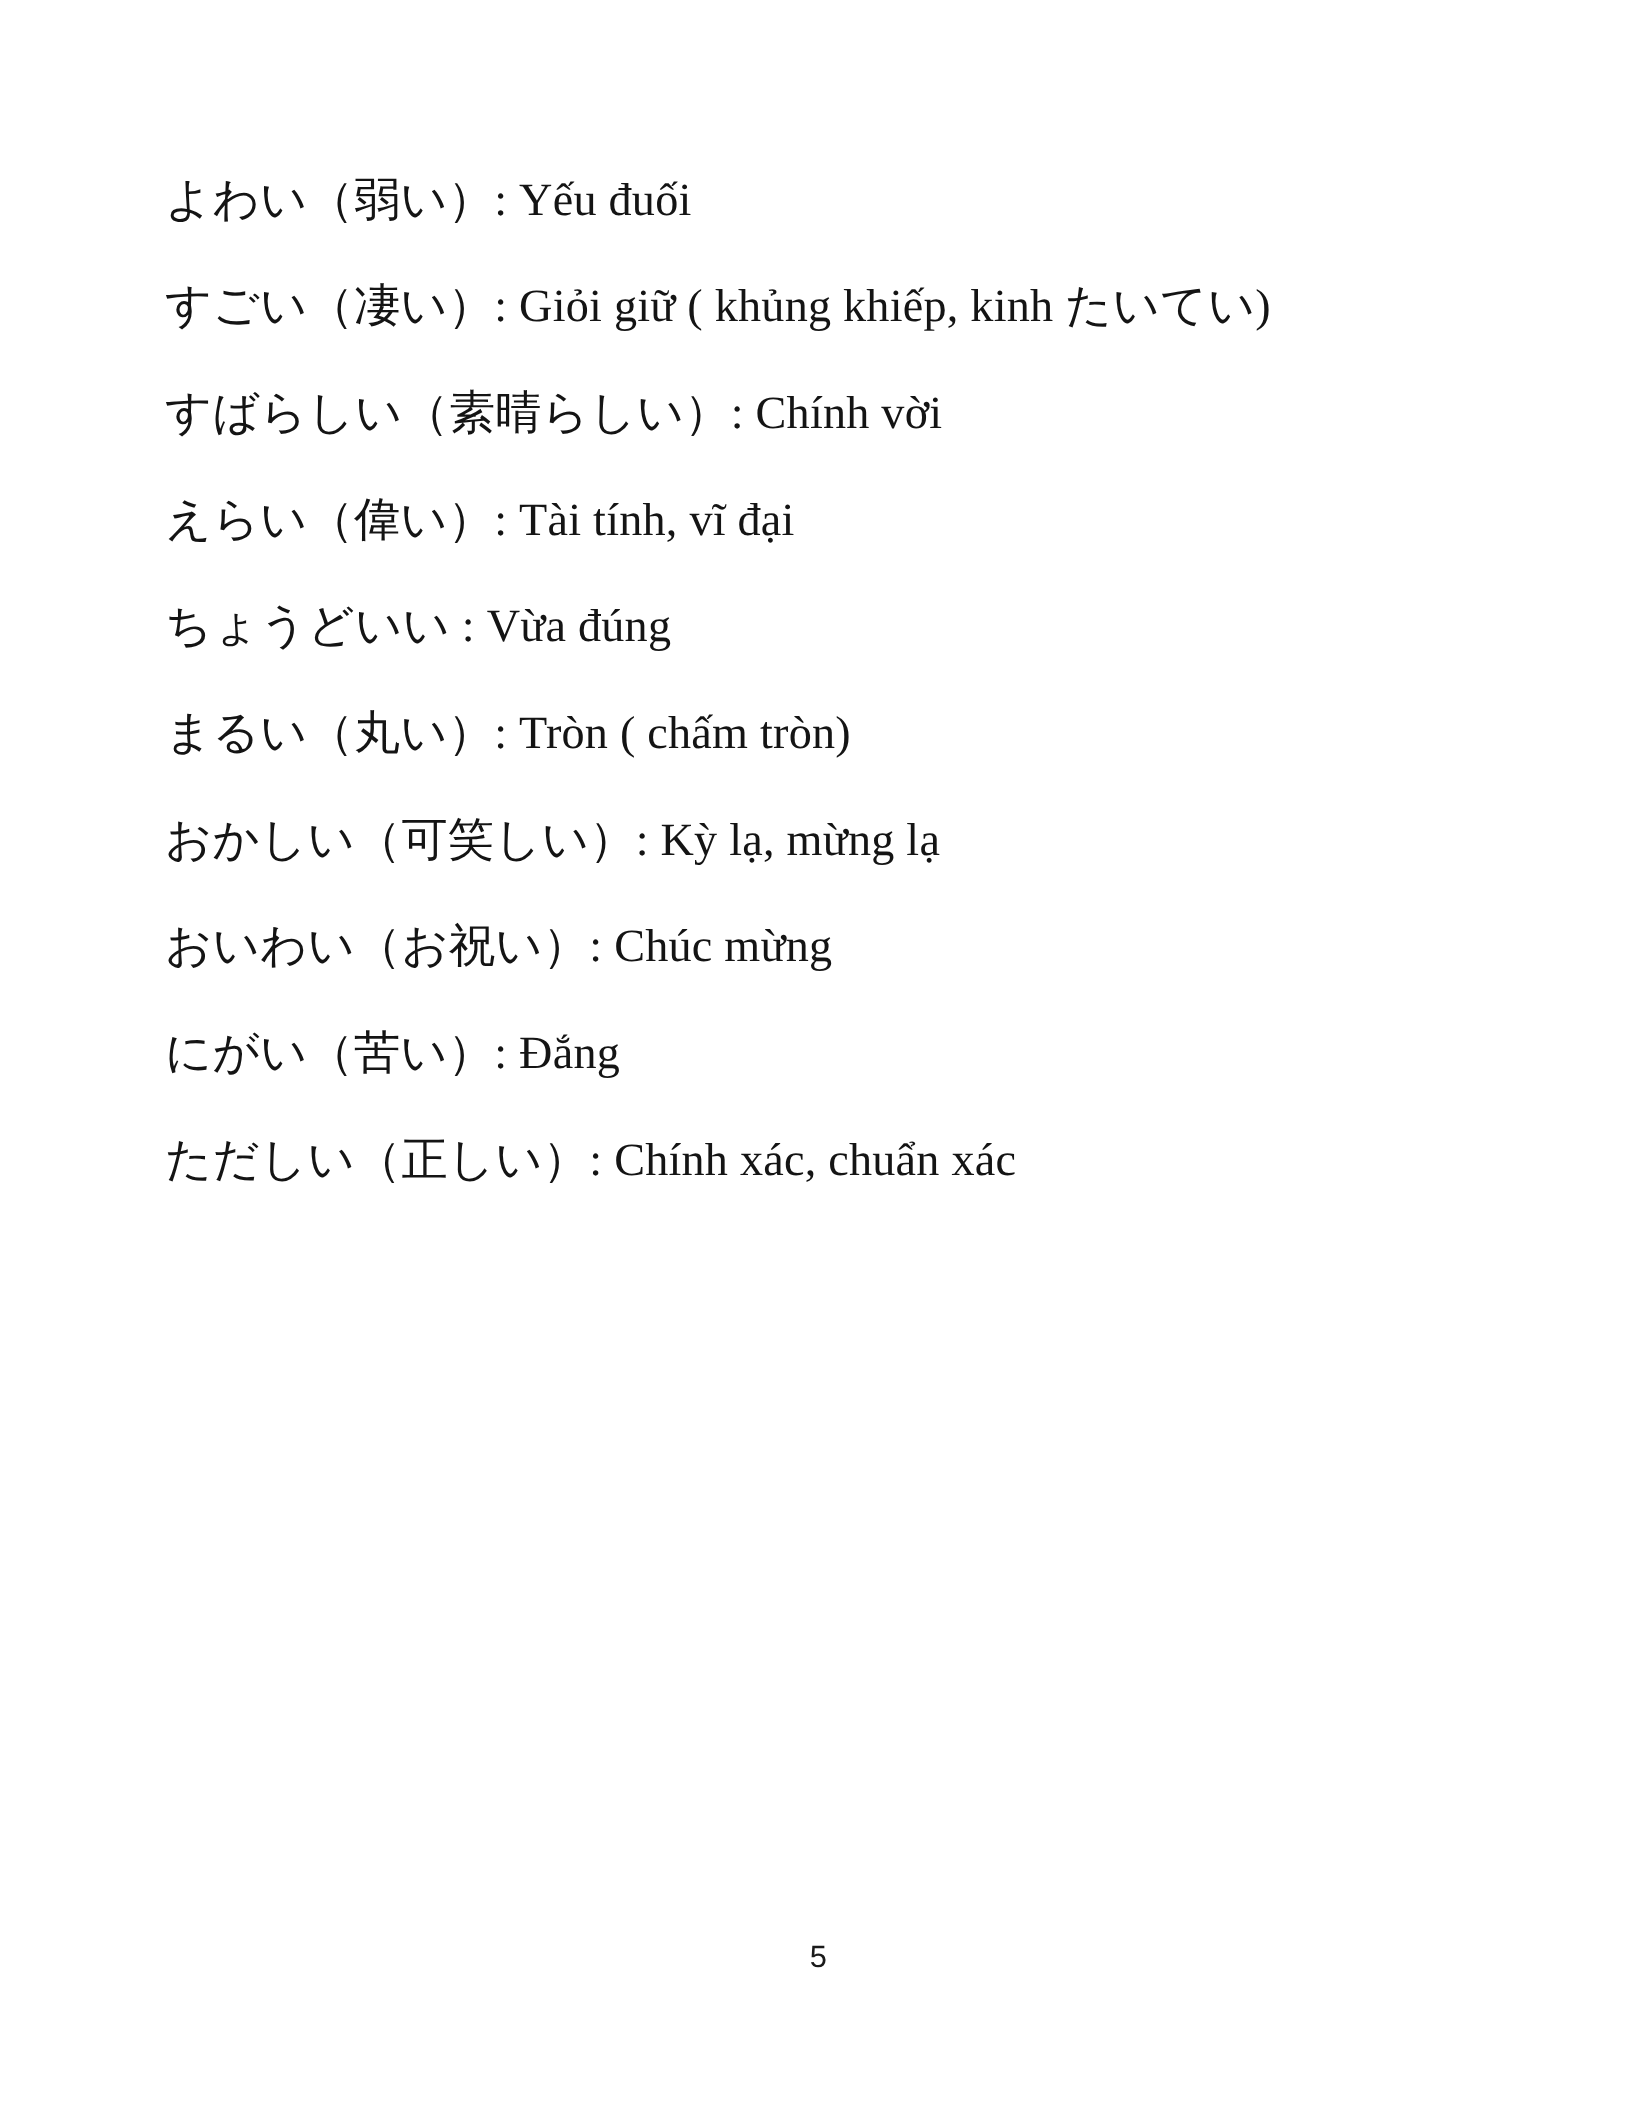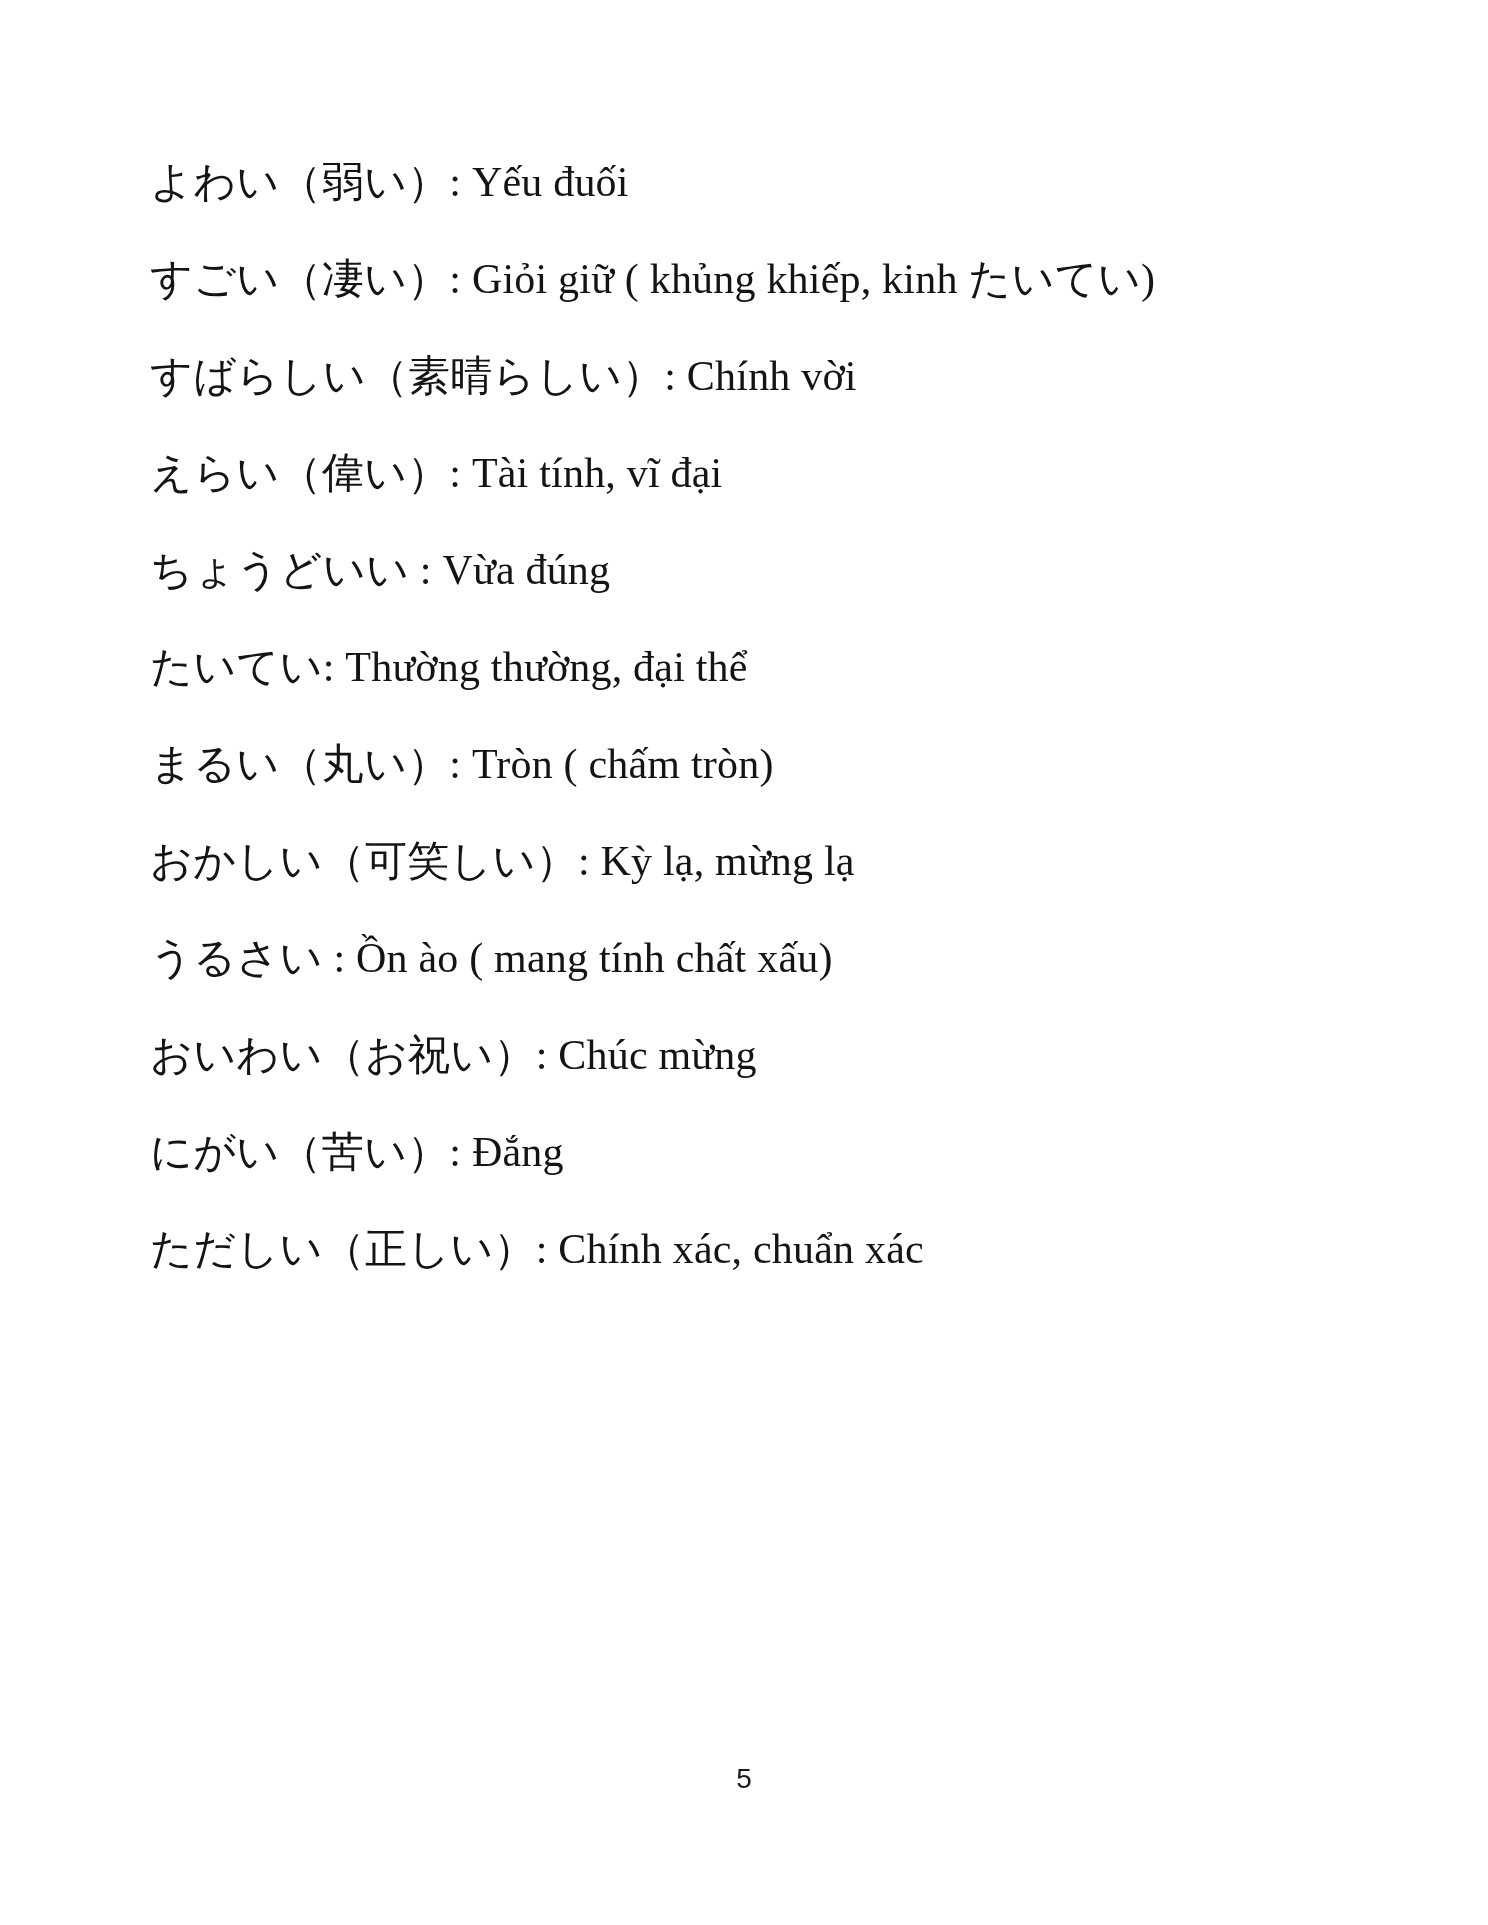--- a/index.html
+++ b/index.html
@@ -55,28 +55,26 @@
     <p class="vocab-line"><span class="jp-term">よわい（弱い）</span><span class="sep">: </span><span class="vi-meaning">Yếu đuối</span></p>
 
     <p class="vocab-line"><span class="jp-term">すごい（凄い）</span><span class="sep">: </span><span class="vi-meaning">Giỏi giữ ( khủng khiếp, kinh たいてい)</span></p>
 
     <p class="vocab-line"><span class="jp-term">すばらしい（素晴らしい）</span><span class="sep">: </span><span class="vi-meaning">Chính vời</span></p>
 
     <p class="vocab-line"><span class="jp-term">えらい（偉い）</span><span class="sep">: </span><span class="vi-meaning">Tài tính, vĩ đại</span></p>
 
     <p class="vocab-line"><span class="jp-term">ちょうどいい</span><span class="sep"> : </span><span class="vi-meaning">Vừa đúng</span></p>
 
-    <p class="vocab-line"><span class="jp-term">たいてい</span><span class="sep">: </span><span class="vi-meaning">Thường thường, đại thể</span></p>
 
     <p class="vocab-line"><span class="jp-term">まるい（丸い）</span><span class="sep">: </span><span class="vi-meaning">Tròn ( chấm tròn)</span></p>
 
 
     <p class="vocab-line"><span class="jp-term">おかしい（可笑しい）</span><span class="sep">: </span><span class="vi-meaning">Kỳ lạ, mừng lạ</span></p>
 
-    <p class="vocab-line"><span class="jp-term">うるさい</span><span class="sep"> : </span><span class="vi-meaning">Ồn ào ( mang tính chất xấu)</span></p>
 
     <p class="vocab-line"><span class="jp-term">おいわい（お祝い）</span><span class="sep">: </span><span class="vi-meaning">Chúc mừng</span></p>
 
     <p class="vocab-line"><span class="jp-term">にがい（苦い）</span><span class="sep">: </span><span class="vi-meaning">Đắng</span></p>
 
     <p class="vocab-line"><span class="jp-term">ただしい（正しい）</span><span class="sep">: </span><span class="vi-meaning">Chính xác, chuẩn xác</span></p>
 
   </div>
 
   <div class="page-footer">

